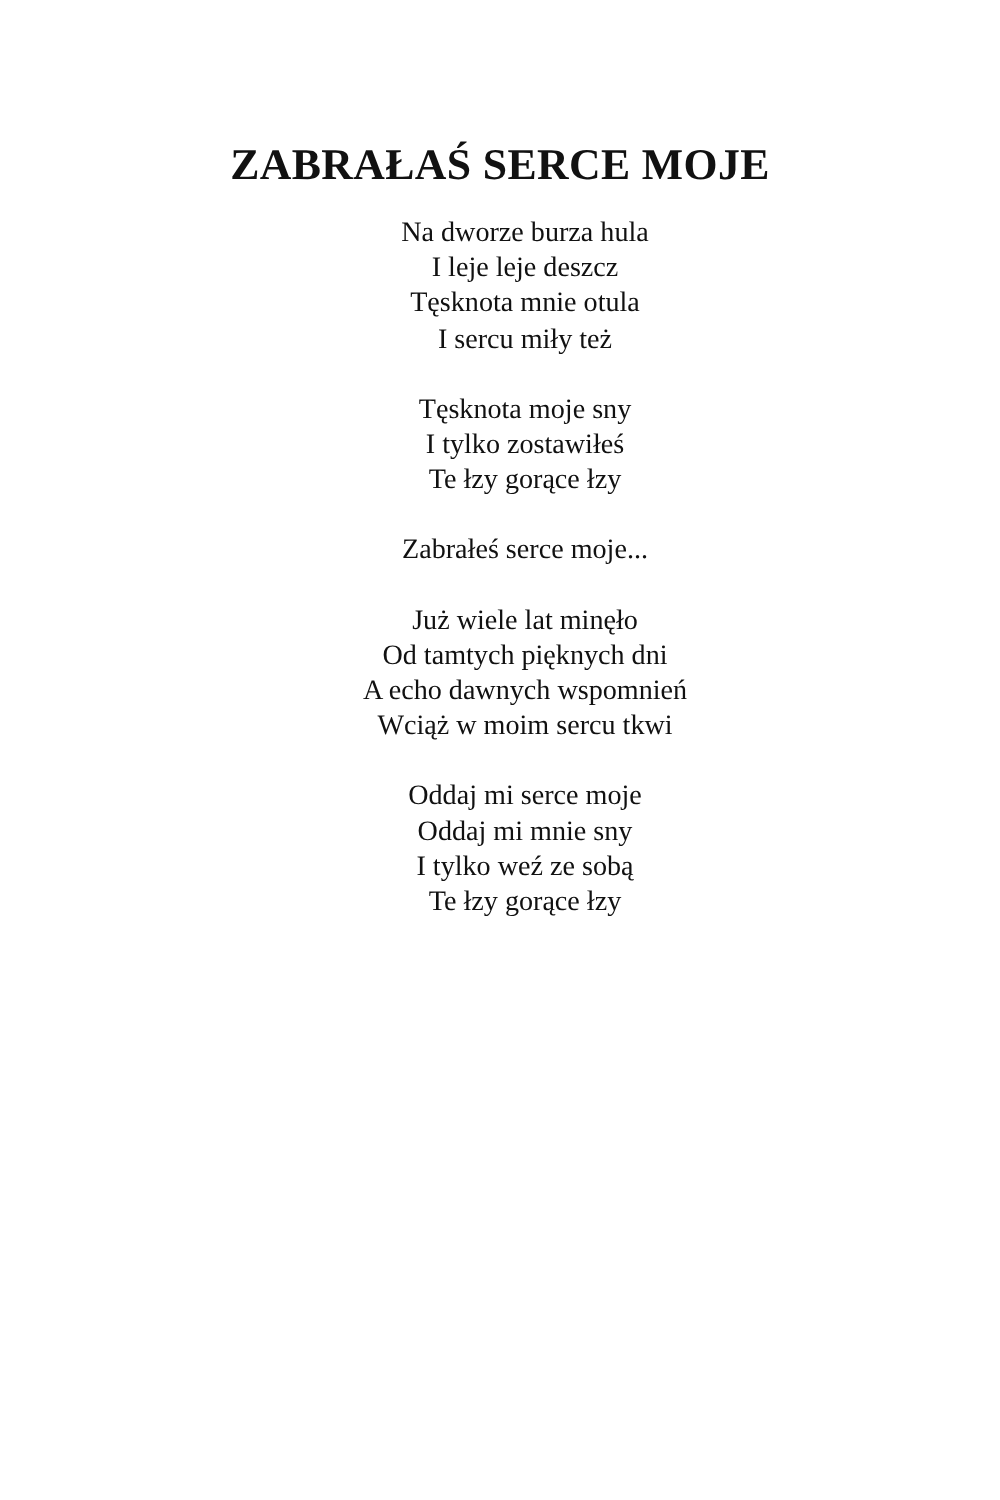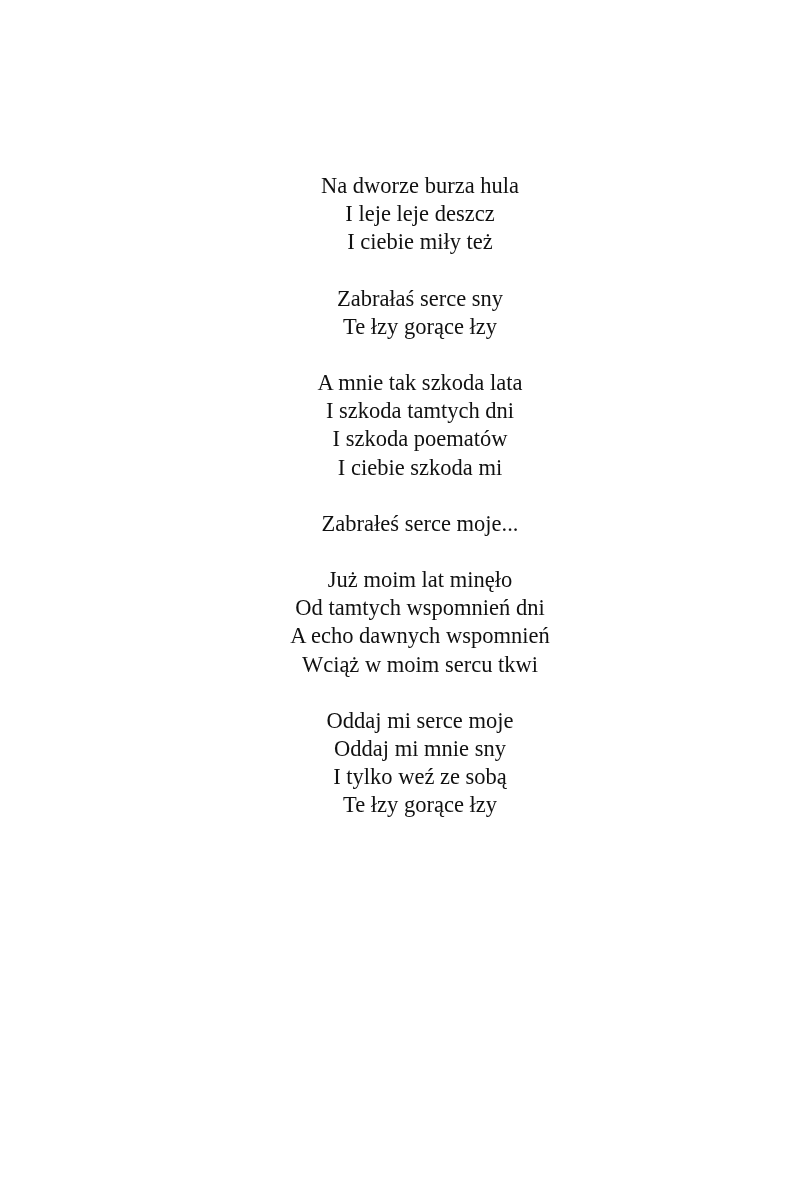--- a/index.html
+++ b/index.html
@@ -48,47 +48,44 @@
       display: block;
       font-size: 22.5px;
       line-height: 28.2px;
       white-space: nowrap;
     }
   </style>
 </head>
 <body>
 
 <div class="page">
+  <h1 class="title">ZABRAŁAŚ SERCE MOJE</h1>
 
   <div class="poem">
     <div class="stanza">
       <span class="line">Na dworze burza hula</span>
       <span class="line">I leje leje deszcz</span>
-      <span class="line">I ciebie miły też</span>
+      <span class="line">Tęsknota mnie otula</span>
+      <span class="line">I sercu miły też</span>
     </div>
 
     <div class="stanza">
-      <span class="line">Zabrałaś serce sny</span>
+      <span class="line">Tęsknota moje sny</span>
+      <span class="line">I tylko zostawiłeś</span>
       <span class="line">Te łzy gorące łzy</span>
     </div>
 
-    <div class="stanza">
-      <span class="line">A mnie tak szkoda lata</span>
-      <span class="line">I szkoda tamtych dni</span>
-      <span class="line">I szkoda poematów</span>
-      <span class="line">I ciebie szkoda mi</span>
-    </div>
 
     <div class="stanza">
       <span class="line">Zabrałeś serce moje...</span>
     </div>
 
     <div class="stanza">
-      <span class="line">Już moim lat minęło</span>
-      <span class="line">Od tamtych wspomnień dni</span>
+      <span class="line">Już wiele lat minęło</span>
+      <span class="line">Od tamtych pięknych dni</span>
       <span class="line">A echo dawnych wspomnień</span>
       <span class="line">Wciąż w moim sercu tkwi</span>
     </div>
 
     <div class="stanza">
       <span class="line">Oddaj mi serce moje</span>
       <span class="line">Oddaj mi mnie sny</span>
       <span class="line">I tylko weź ze sobą</span>
       <span class="line">Te łzy gorące łzy</span>
     </div>

